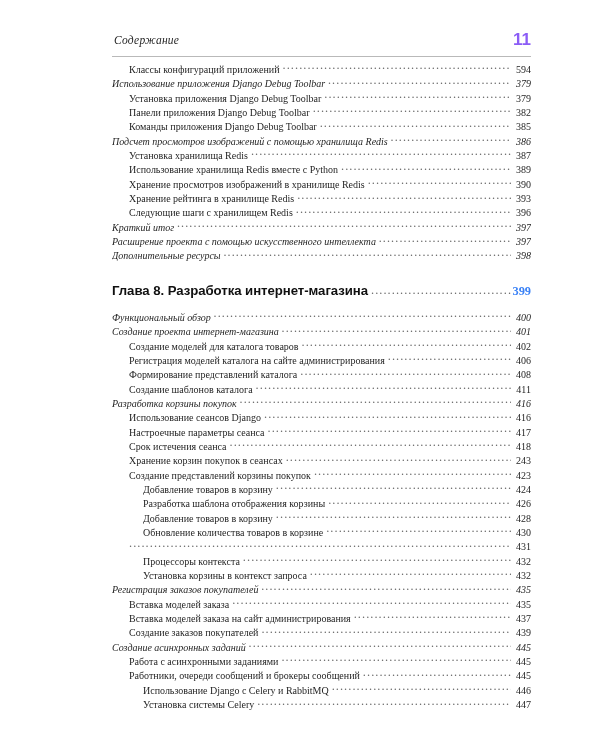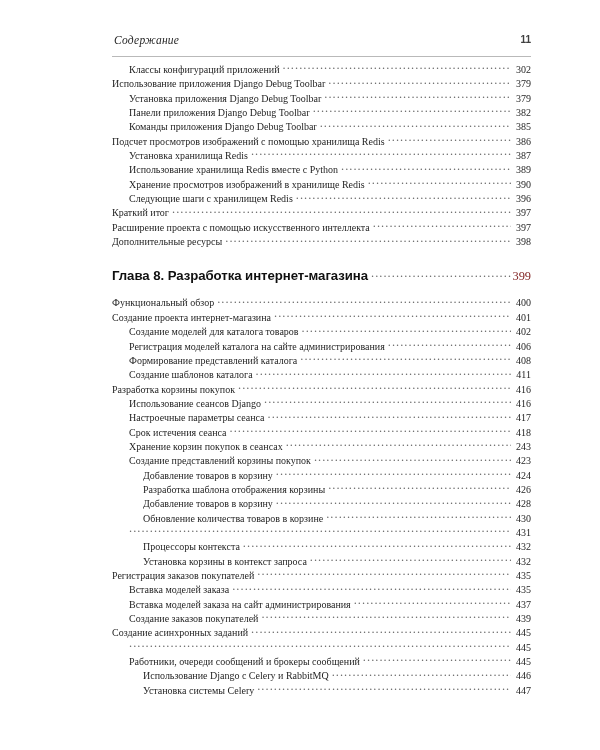--- a/index.html
+++ b/index.html
@@ -43,22 +43,22 @@
     font-style: italic;
     font-size: 11.5px;
     letter-spacing: 0.25px;
     color: #262626;
     line-height: 14px;
     padding-left: 2px;
   }
   #running-head .rh-folio {
     font-family: "Liberation Sans", "DejaVu Sans", sans-serif;
     font-weight: bold;
-    font-size: 10px;
-    color: #404040;
+    font-size: 17px;
+    color: #8b5cf6;
     line-height: 14px;
   }
 
   
   #toc {
     position: absolute;
     left: 95px;
     top: 63px;
     width: 419px;
   }
@@ -96,28 +96,28 @@
   }
   .row .page {
     flex: 0 0 auto;
     padding-left: 1px;
     text-align: right;
     min-width: 19px;
     color: #1f1f1f;
   }
 
   
-  .lvl1 { padding-left: 0px; }
+  .lvl1 { padding-left: 0px; font-style: italic; }
   .lvl2 { padding-left: 17px; }
   .lvl3 { padding-left: 31px; }
 
   
   .chapter {
     display: flex;
-    align-items: flex-start;
+    align-items: flex-end;
     font-family: "Liberation Sans", "DejaVu Sans", sans-serif;
     font-weight: bold;
     font-size: 13.2px;
     line-height: 16px;
     height: 16px;
     color: #101010;
     white-space: nowrap;
     overflow: hidden;
     letter-spacing: -0.05px;
   }
@@ -140,23 +140,23 @@
     font-size: 12.4px;
     color: #6e6e6e;
     position: absolute;
     left: 0;
     bottom: 0.06em;
     white-space: nowrap;
   }
   .chapter .page {
     flex: 0 0 auto;
     font-family: "Liberation Serif", "DejaVu Serif", serif;
-    font-weight: normal;
+    font-weight: bold;
     font-size: 12.4px;
-    color: #7f1d1d;
+    color: #3b82f6;
     text-align: right;
     min-width: 19px;
     padding-left: 1px;
   }
 
   .gap-before-chapter { height: 19px; }
   .gap-after-chapter  { height: 12px; }
 </style>
 </head>
 <body>
@@ -166,21 +166,21 @@
   <div id="running-head">
     <span class="rh-title">Содержание</span>
     <span class="rh-folio">11</span>
   </div>
 
   <div id="toc">
     <div id="toc-pre-chapter">
         <div class="row lvl2">
           <span class="label">Классы конфигураций приложений</span>
           <span class="leaders"></span>
-          <span class="page">302</span>
+          <span class="page">594</span>
         </div>
         <div class="row lvl1">
           <span class="label">Использование приложения Django Debug Toolbar</span>
           <span class="leaders"></span>
           <span class="page">379</span>
         </div>
         <div class="row lvl2">
           <span class="label">Установка приложения Django Debug Toolbar</span>
           <span class="leaders"></span>
           <span class="page">379</span>
@@ -207,20 +207,25 @@
         </div>
         <div class="row lvl2">
           <span class="label">Использование хранилища Redis вместе с Python</span>
           <span class="leaders"></span>
           <span class="page">389</span>
         </div>
         <div class="row lvl2">
           <span class="label">Хранение просмотров изображений в хранилище Redis</span>
           <span class="leaders"></span>
           <span class="page">390</span>
+        </div>
+        <div class="row lvl2">
+          <span class="label">Хранение рейтинга в хранилище Redis</span>
+          <span class="leaders"></span>
+          <span class="page">393</span>
         </div>
         <div class="row lvl2">
           <span class="label">Следующие шаги с хранилищем Redis</span>
           <span class="leaders"></span>
           <span class="page">396</span>
         </div>
         <div class="row lvl1">
           <span class="label">Краткий итог</span>
           <span class="leaders"></span>
           <span class="page">397</span>
@@ -357,20 +362,21 @@
           <span class="label">Создание заказов покупателей</span>
           <span class="leaders"></span>
           <span class="page">439</span>
         </div>
         <div class="row lvl1">
           <span class="label">Создание асинхронных заданий</span>
           <span class="leaders"></span>
           <span class="page">445</span>
         </div>
         <div class="row lvl2">
+          <span class="label">Работа с асинхронными заданиями</span>
           <span class="leaders"></span>
           <span class="page">445</span>
         </div>
         <div class="row lvl2">
           <span class="label">Работники, очереди сообщений и брокеры сообщений</span>
           <span class="leaders"></span>
           <span class="page">445</span>
         </div>
         <div class="row lvl3">
           <span class="label">Использование Django с Celery и RabbitMQ</span>

